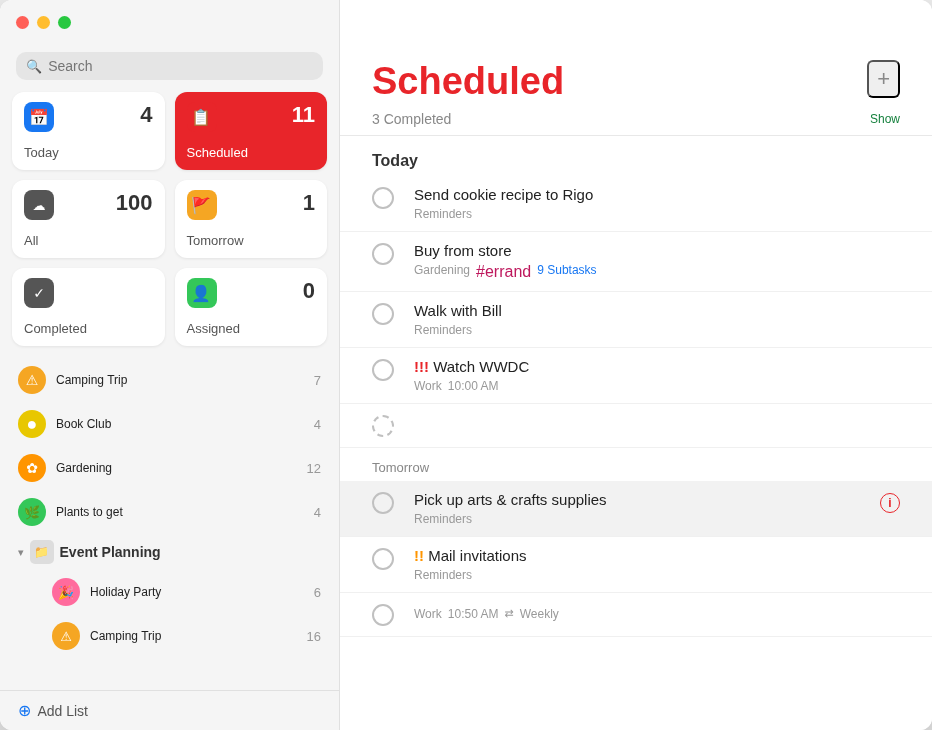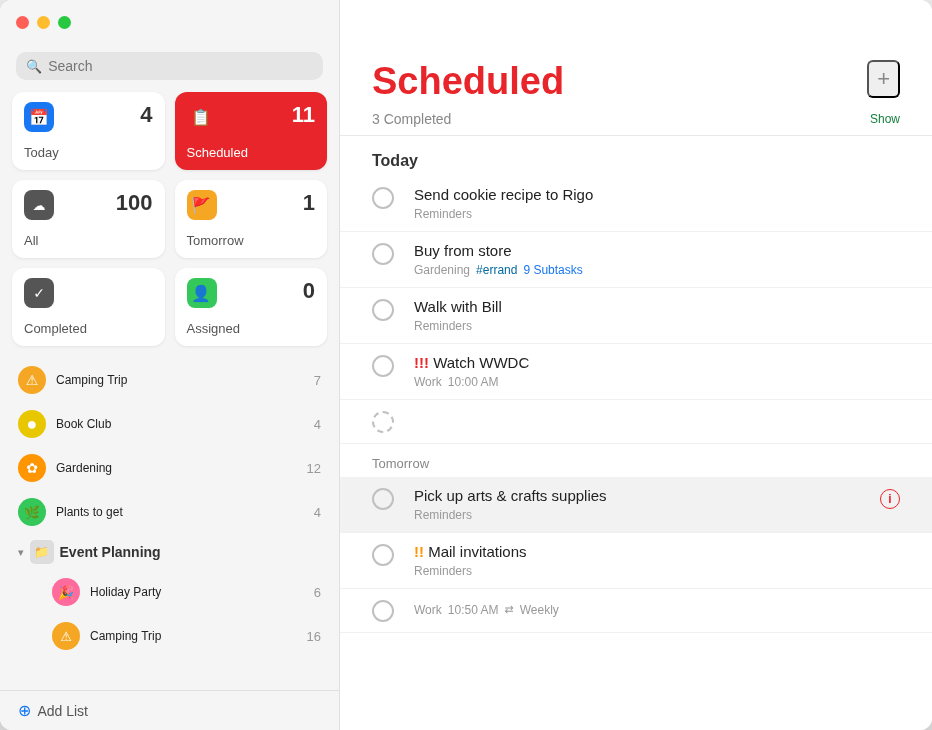--- a/index.html
+++ b/index.html
@@ -311,22 +311,22 @@
     }
     .task-subtitle {
       font-size: 12px;
       color: #999;
       margin-top: 4px;
       display: flex;
       gap: 6px;
       align-items: flex-start;
     }
     .tag-link {
-      color: #0369a1;
-      font-size: 12px;
+      color: #be185d;
+      font-size: 16px;
     }
     .subtasks-link {
       color: #1877f2;
       font-size: 12px;
     }
     .task-info-btn {
       width: 20px;
       height: 20px;
       border-radius: 50%;
       border: 1.5px solid #e8252a;

